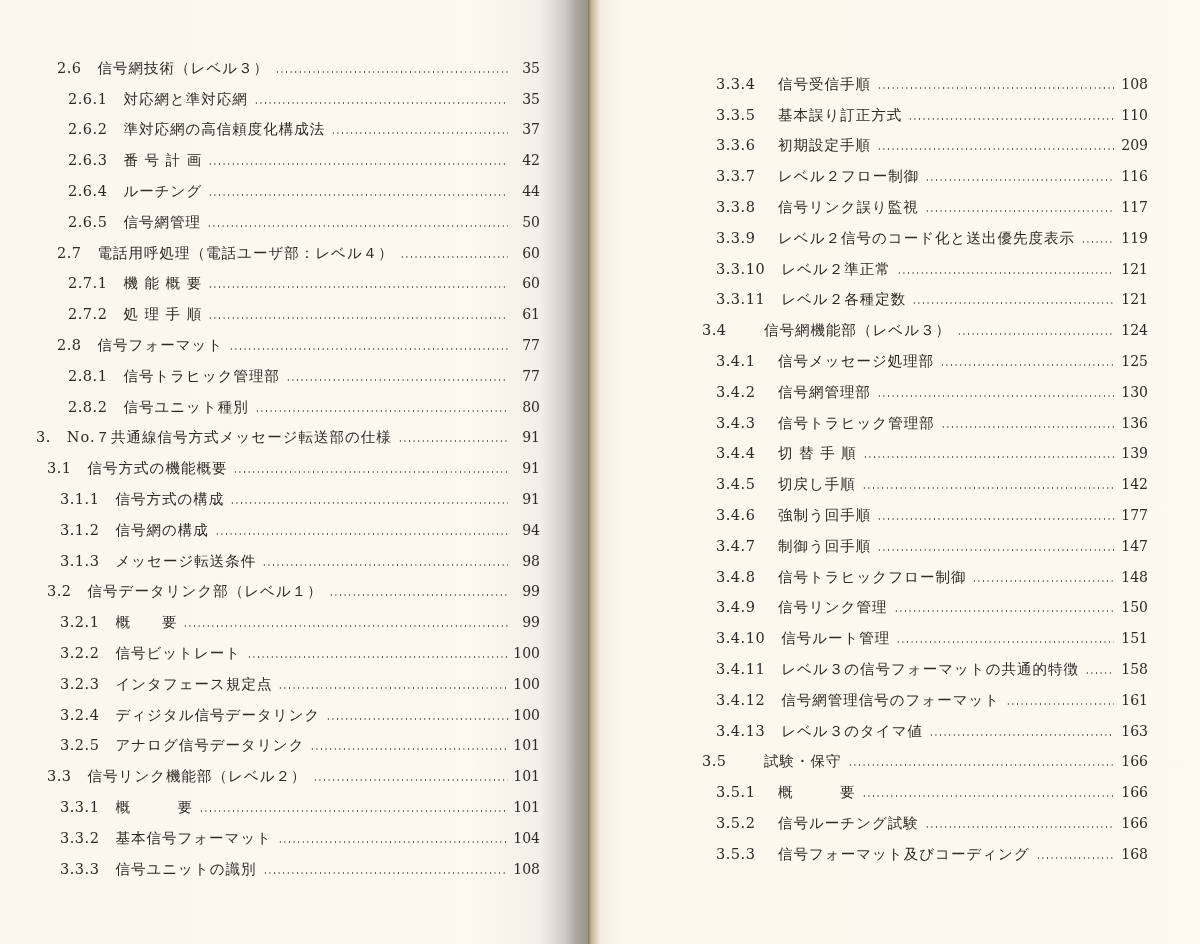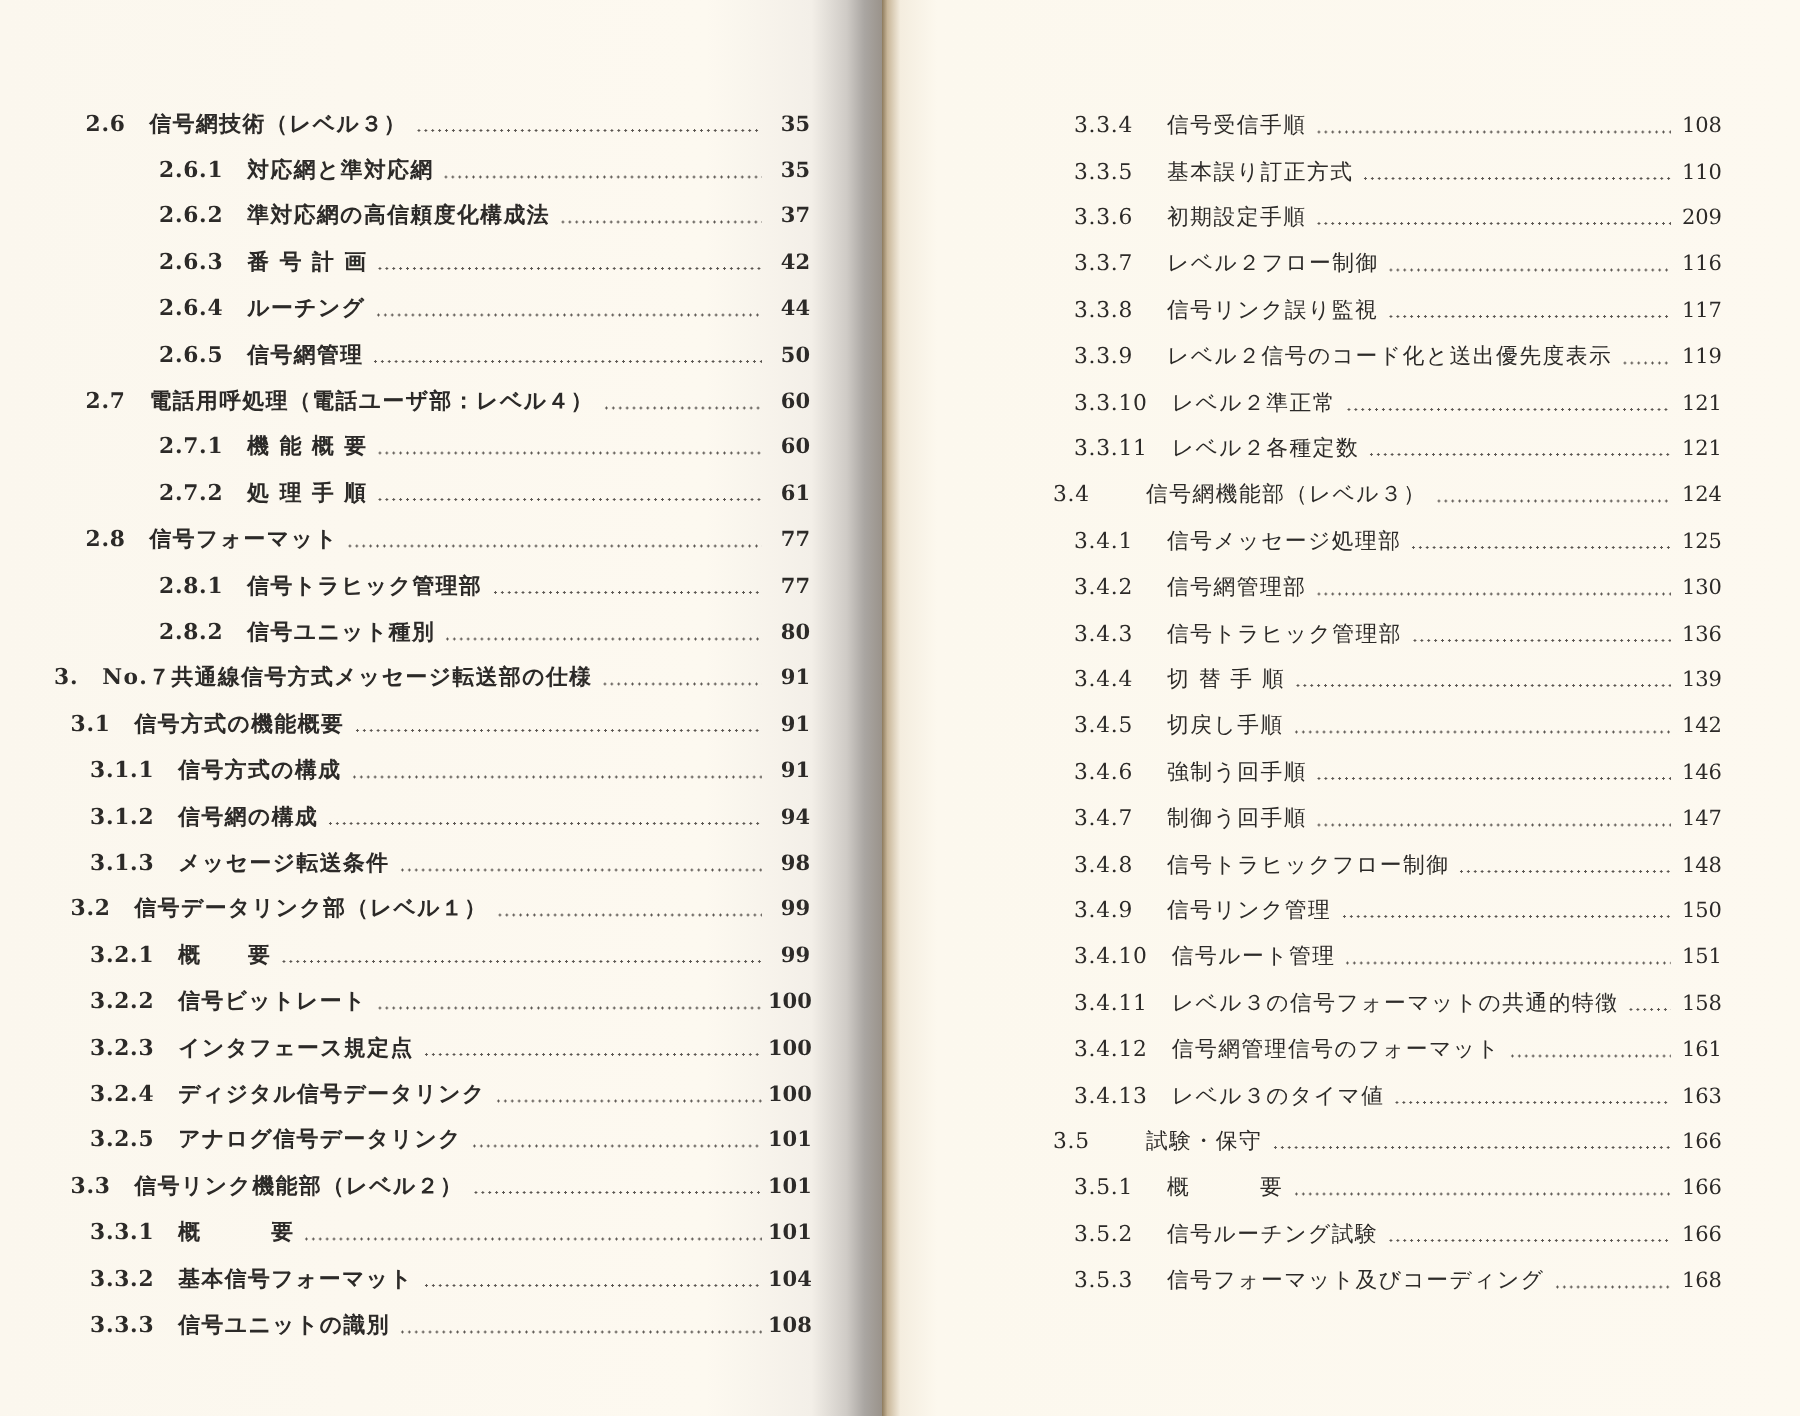--- a/index.html
+++ b/index.html
@@ -14,21 +14,21 @@
     position: absolute; top: 0; height: 944px;
     background: #fdf9ef;
   }
   .page-left { left: 0; width: 588px;
     background: linear-gradient(to right, #fbf7ee 0%, #fdf9f0 80%, #f3efe8 92%, #cfcbc6 96%, #aaa6a2 98%, #9a938b 100%);
   }
   .page-right { left: 588px; width: 612px;
     background: linear-gradient(to right, #8d7a5c 0%, #c9b79a 0.6%, #f4eddf 2%, #fcf8ee 6%, #fdf9f0 100%);
   }
   .toc { position: absolute; margin: 0; padding: 0; list-style: none; }
-  .toc-left { left: 0; top: 62px; width: 540px; font-weight: bold; }
+  .toc-left { left: 0; top: 47px; width: 540px; }
   .toc-right { left: 0; top: 63px; width: 560px; }
   .row {
     position: relative; height: 30.8px;
     display: flex; align-items: flex-end;
     font-size: 14.5px; line-height: 20px;
     white-space: nowrap;
   }
   .num { flex: 0 0 auto; letter-spacing: 0.5px; }
   .title { flex: 0 0 auto; padding-left: 16px; letter-spacing: 1px; }
   .dots {
@@ -36,21 +36,21 @@
     height: 2px;
     background-image: radial-gradient(circle, #5a5550 0.7px, transparent 0.9px);
     background-size: 4.6px 2px;
     background-repeat: repeat-x;
   }
   .pg { flex: 0 0 auto; font-size: 14px; letter-spacing: 0; }
   .lvl-0 .num { padding-left: 36px; }
   .lvl-1 .num { padding-left: 51px; }
   .lvl-2 .num { padding-left: 69px; }
   .toc-left .lvl-1 .num { padding-left: 57px; }
-  .toc-left .lvl-2 .num { padding-left: 106px; }
+  .toc-left .lvl-2 .num { padding-left: 68px; }
   .toc-left .row.sub3 .num { padding-left: 47px; }
   .toc-left .row.sub3-lvl2 .num { padding-left: 60px; }
   .toc-left .row.sec3 .num { padding-left: 36px; }
   .toc-left .row .pg { width: 28px; text-align: right; }
   .toc-right .row .num { padding-left: 100px; }
   .toc-right .row.lvl-1 .num { padding-left: 86px; }
   .toc-right .num.wide { min-width: 46px; margin-left: 28px; }
   .toc-right .pg { width: 30px; text-align: right; }
 </style>
 </head>
@@ -305,21 +305,21 @@
       <li class="row lvl-2">
     <span class="num wide">3.4.5</span>
     <span class="title">切戻し手順</span>
     <span class="dots"></span>
     <span class="pg">142</span>
   </li>
       <li class="row lvl-2">
     <span class="num wide">3.4.6</span>
     <span class="title">強制う回手順</span>
     <span class="dots"></span>
-    <span class="pg">146</span>
+    <span class="pg">177</span>
   </li>
       <li class="row lvl-2">
     <span class="num wide">3.4.7</span>
     <span class="title">制御う回手順</span>
     <span class="dots"></span>
     <span class="pg">147</span>
   </li>
       <li class="row lvl-2">
     <span class="num wide">3.4.8</span>
     <span class="title">信号トラヒックフロー制御</span>

